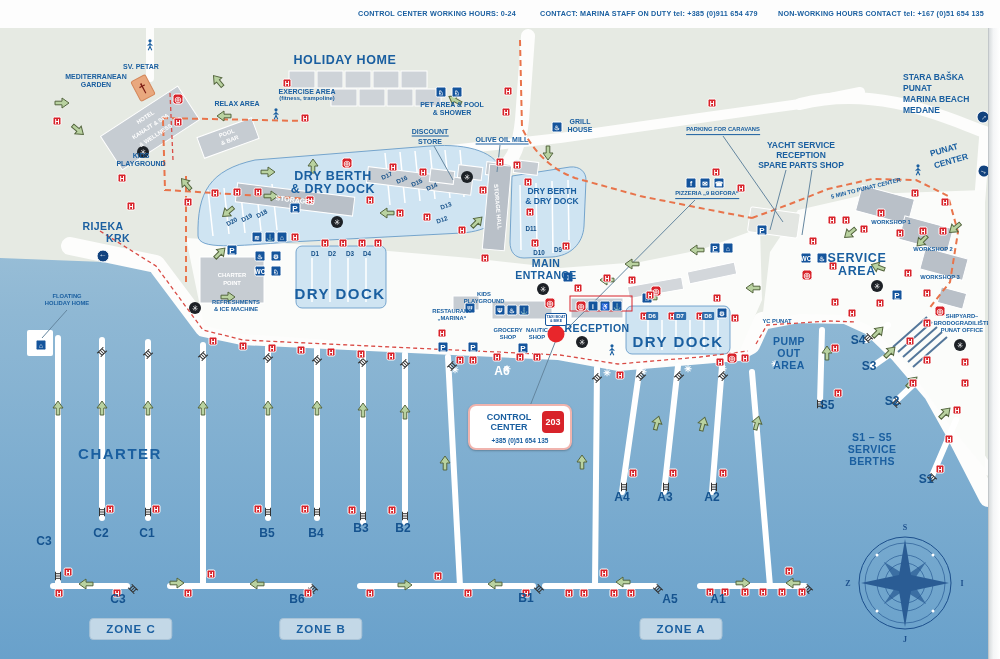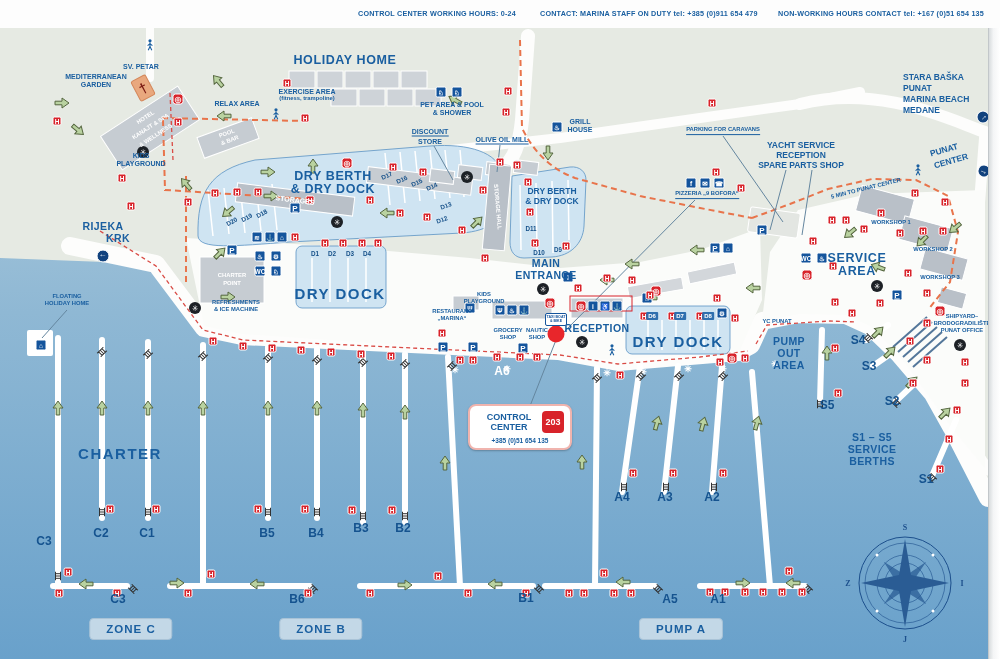--- a/index.html
+++ b/index.html
@@ -707,21 +707,21 @@
           <path d="M1 4.2 L8 4.2 L8 1 L15 6 L8 11 L8 7.8 L1 7.8 Z" fill="#b9d2a0" stroke="#55663f" stroke-width="1"></path>
         </svg></div>
       <div class="ga" style="position: absolute; left: 363px; top: 410px; transform: translate(-50%, -50%) rotate(270deg);"><svg width="16" height="12" viewBox="0 0 16 12">
           <path d="M1 4.2 L8 4.2 L8 1 L15 6 L8 11 L8 7.8 L1 7.8 Z" fill="#b9d2a0" stroke="#55663f" stroke-width="1"></path>
         </svg></div>
       <div class="ga" style="position: absolute; left: 405px; top: 412px; transform: translate(-50%, -50%) rotate(270deg);"><svg width="16" height="12" viewBox="0 0 16 12">
           <path d="M1 4.2 L8 4.2 L8 1 L15 6 L8 11 L8 7.8 L1 7.8 Z" fill="#b9d2a0" stroke="#55663f" stroke-width="1"></path>
         </svg></div>
       <div class="zone" style="position: absolute; left: 131px; top: 629px;">ZONE C</div>
       <div class="zone" style="position: absolute; left: 321px; top: 629px;">ZONE B</div>
-      <div class="zone" style="position: absolute; left: 681px; top: 629px;">PUMP A</div>
+      <div class="zone" style="position: absolute; left: 681px; top: 629px;">ZONE A</div>
       <div class="cpl" style="position: absolute; left: 905px; top: 527px;">S</div>
       <div class="cpl" style="position: absolute; left: 962px; top: 583px;">I</div>
       <div class="cpl" style="position: absolute; left: 905px; top: 639px;">J</div>
       <div class="cpl" style="position: absolute; left: 848px; top: 583px;">Z</div>
     </div>
 
   <div id="ctrlbox">
     <div class="row">
       <div class="cc">
         <div>CONTROL</div>

